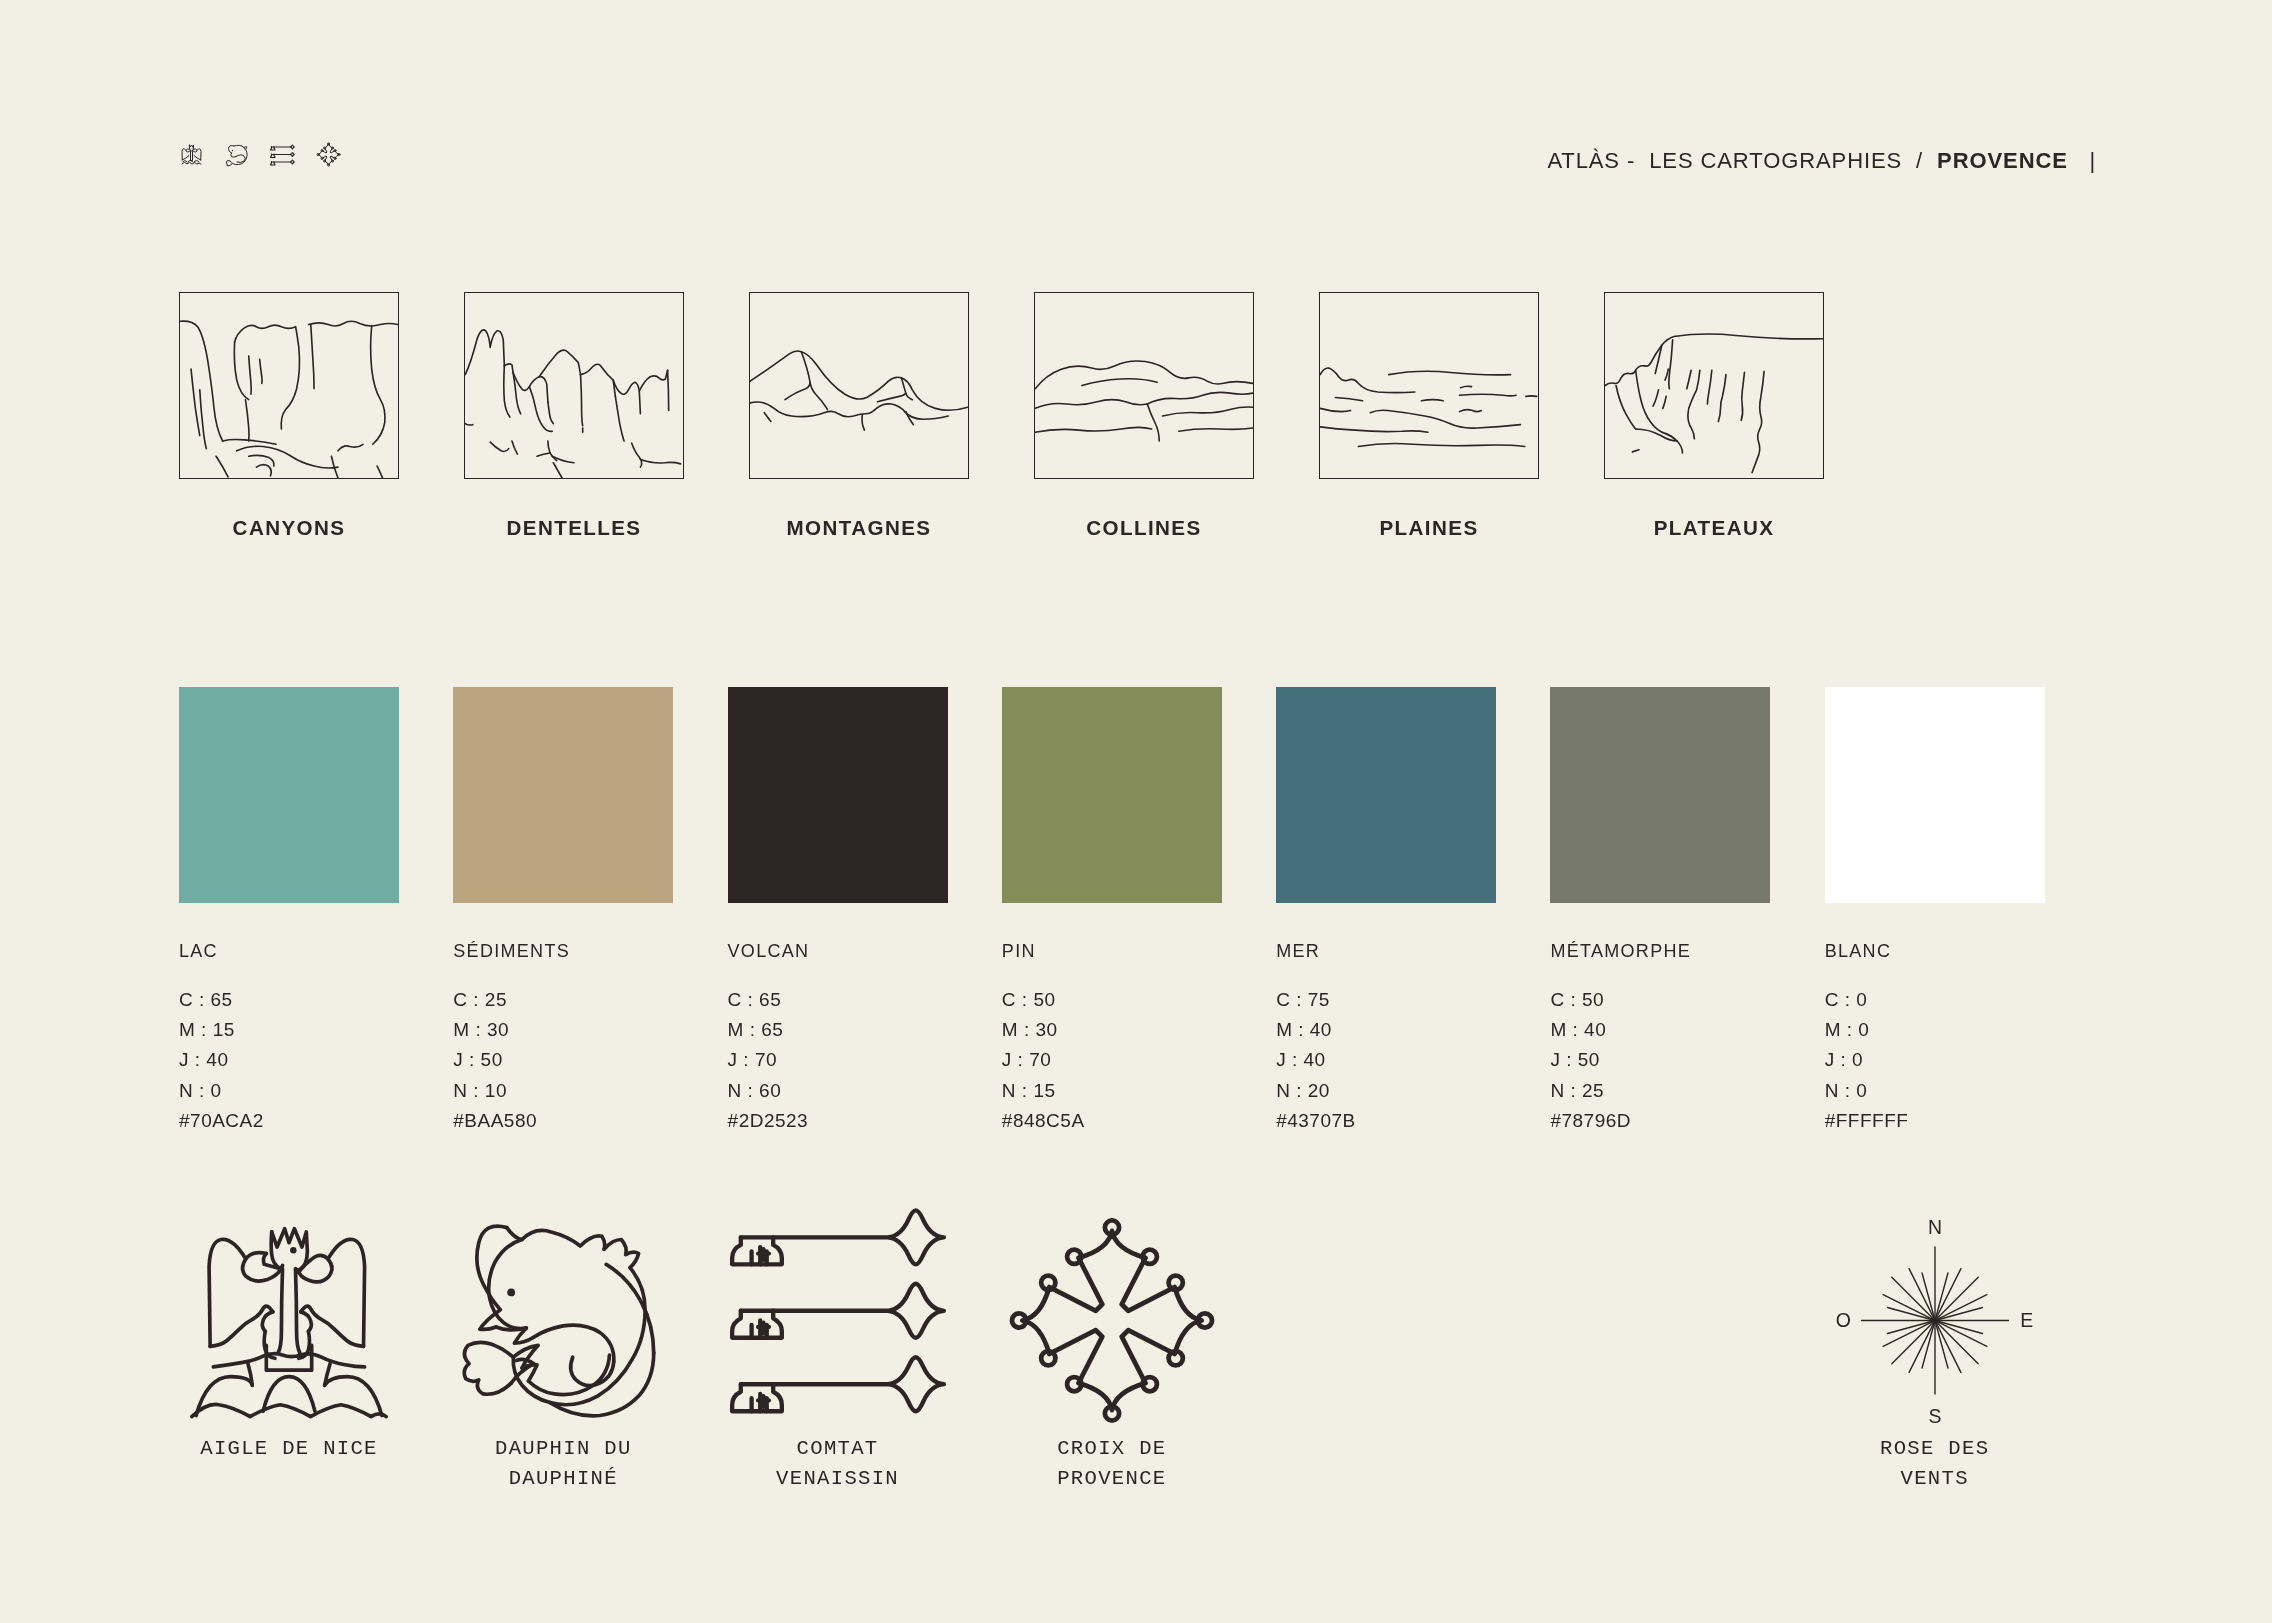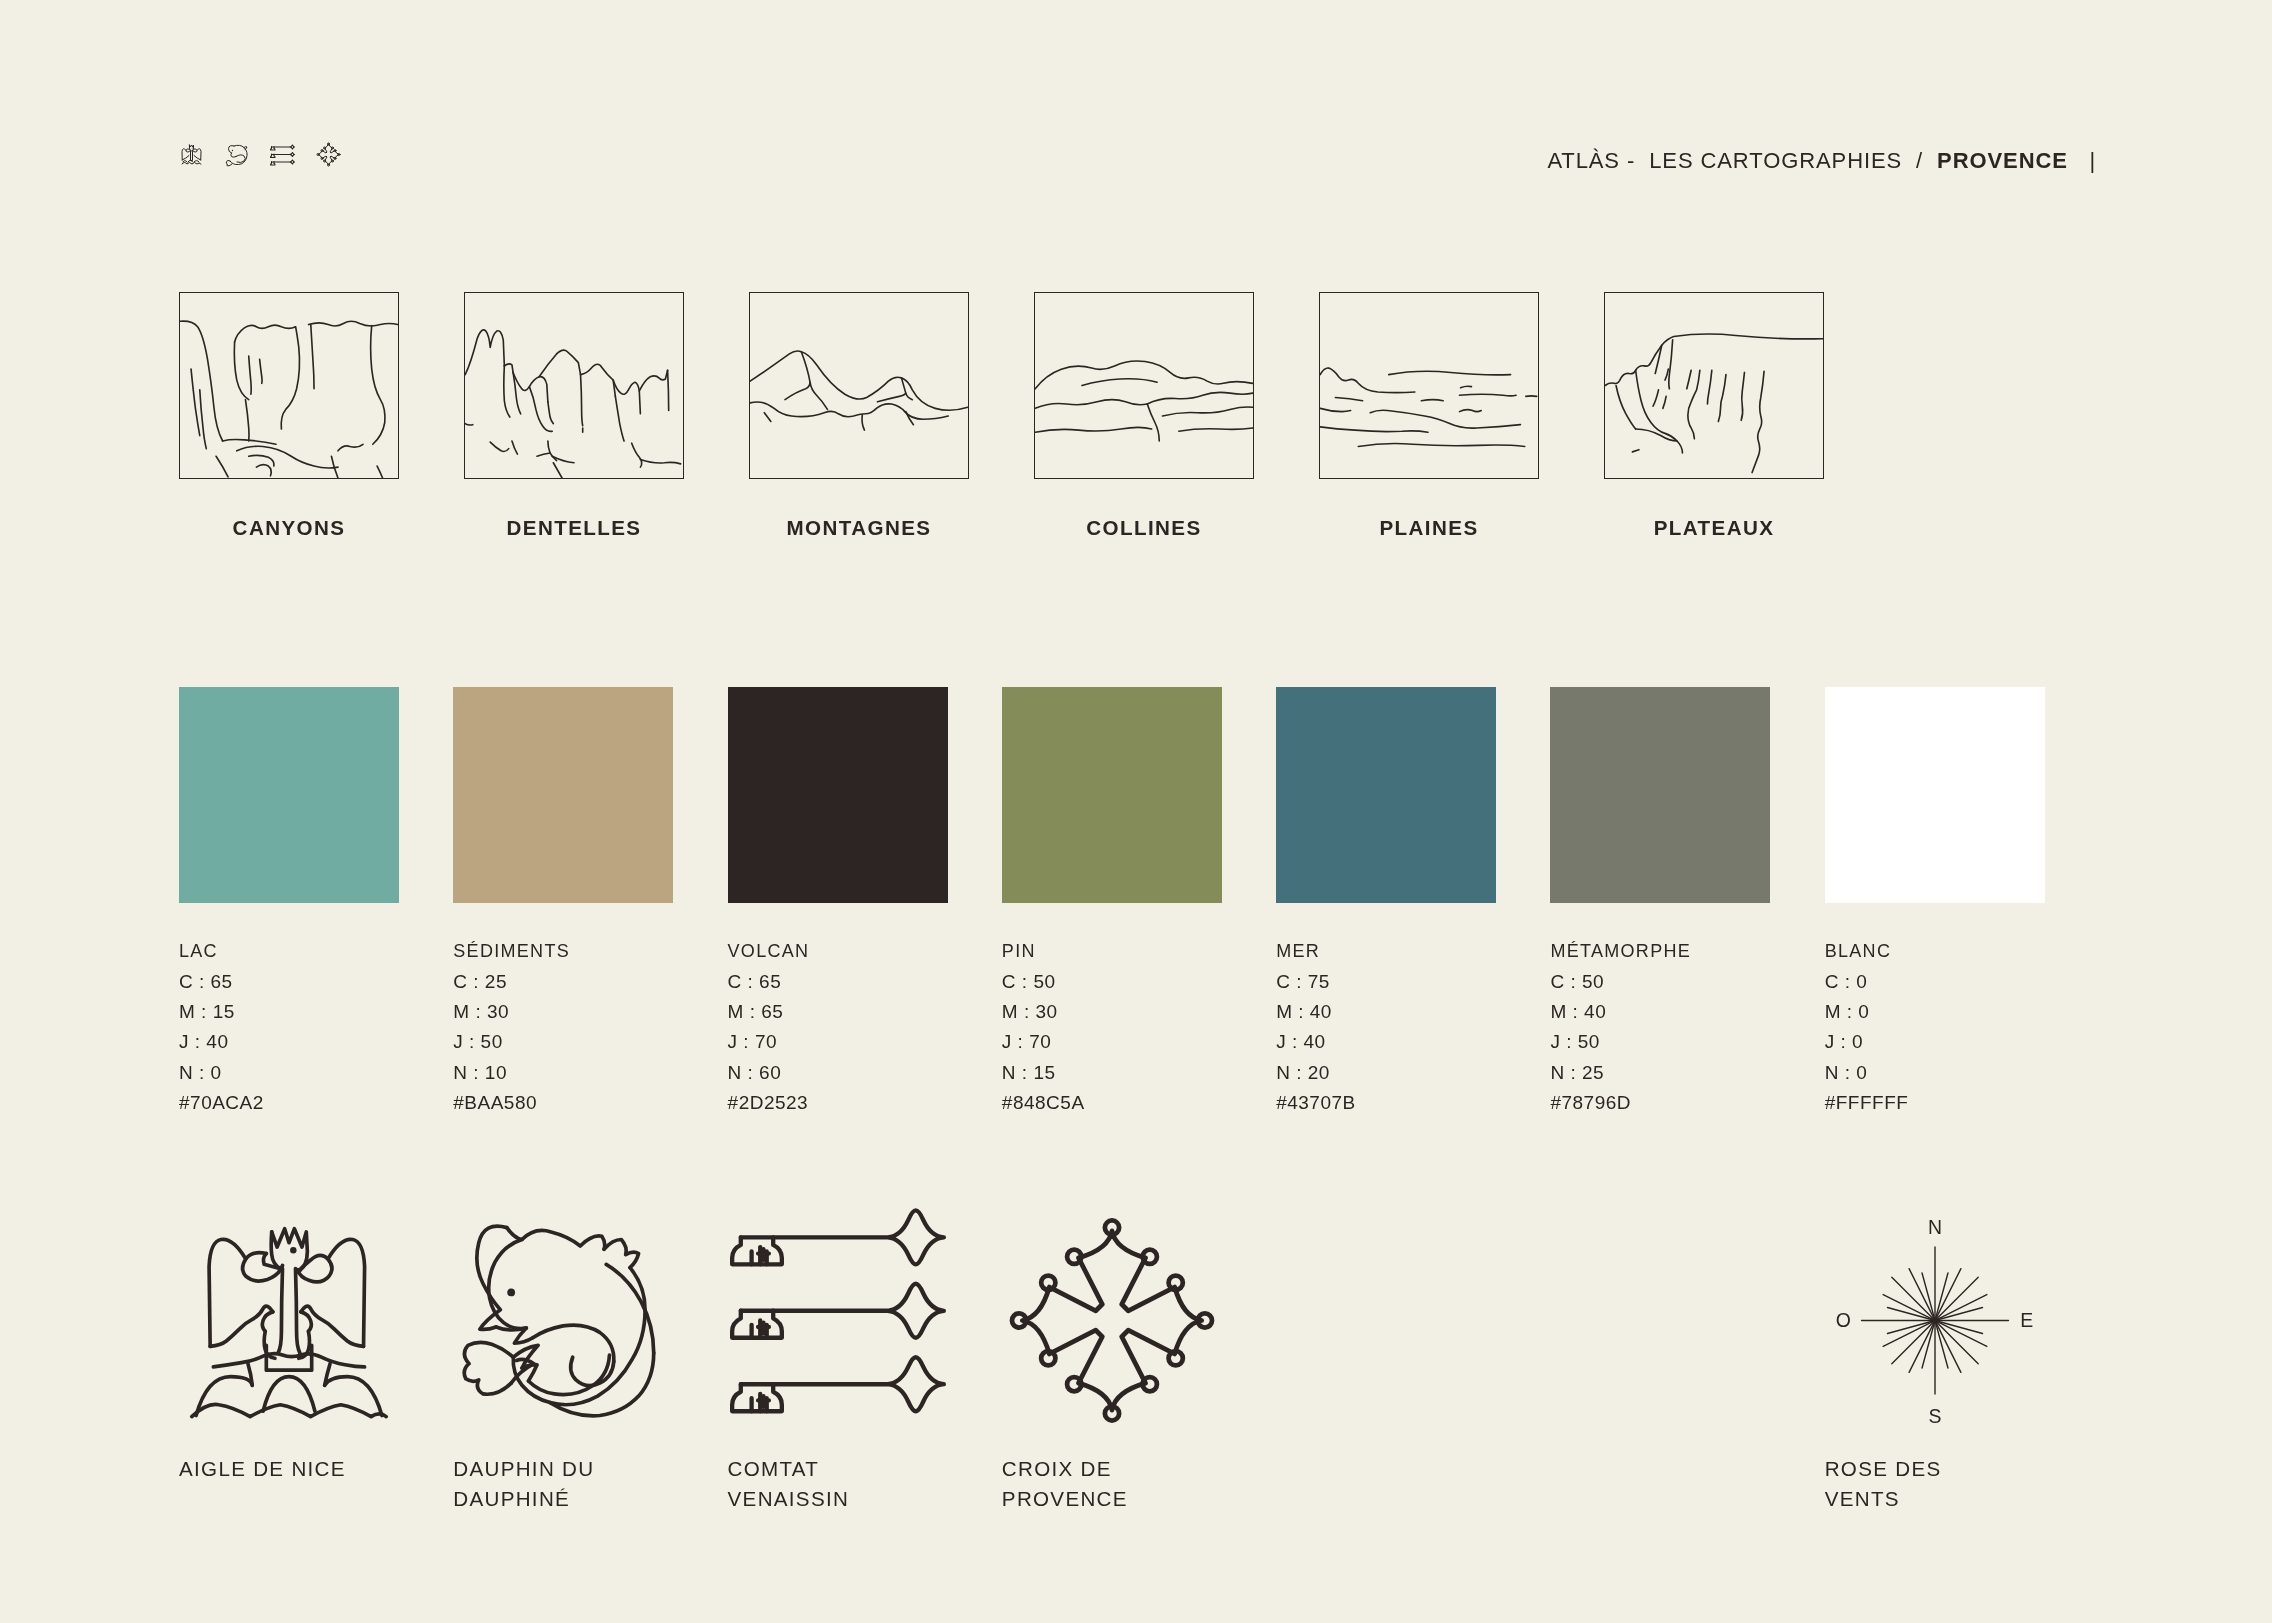--- a/index.html
+++ b/index.html
@@ -47,33 +47,33 @@
     font-size: 20.6px; letter-spacing: 1.4px; font-weight: 700;
   }
 
   
   .row-colors { top: 687px; }
   .swatch { width: 220px; height: 216px; }
   .swatch-name {
     margin-top: 38px; font-size: 18px; letter-spacing: 1.3px;
   }
   .swatch-specs {
-    margin-top: 5px; font-size: 19px; line-height: 1.59; letter-spacing: 0.5px;
+    margin-top: 23px; font-size: 19px; line-height: 1.59; letter-spacing: 0.5px;
   }
 
   
   .row-emblems { top: 1207px; }
   .emblem-box {
     width: 220px; height: 227px;
     display: flex; align-items: center; justify-content: center;
   }
   .emblem-box svg { display: block; }
   .emblem-label {
-    margin-top: 20px; width: 220px; 
-    font-size: 20.6px; letter-spacing: 1.3px; line-height: 1.47;
+    margin-top: 0; width: 220px; text-align: center;
+    font-size: 20.6px; letter-spacing: 1.3px; line-height: 1.47; font-family: Liberation Mono, monospace;
   }
   .empty-cell { width: 285px; }
 
   
   .compass-box {
     width: 220px; height: 227px;
     display: flex; align-items: center; justify-content: center;
   }
 </style>
 </head>

